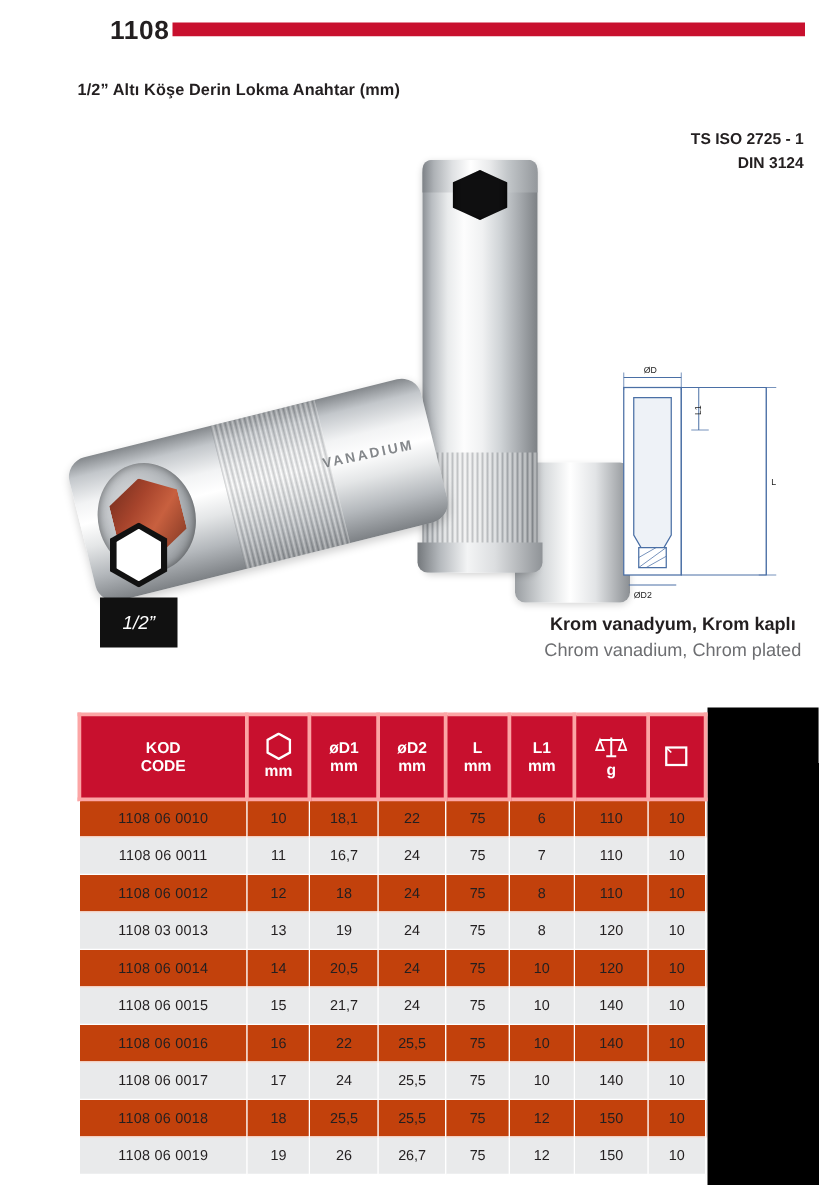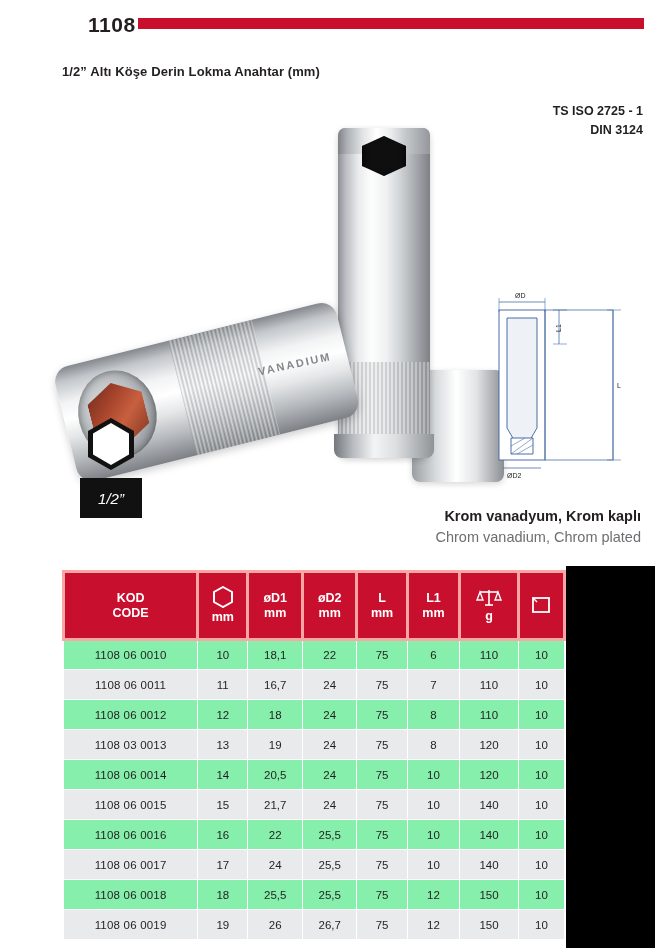--- a/index.html
+++ b/index.html
@@ -213,22 +213,22 @@
   
   .tech-drawing {
     position: absolute;
     right: 14px; top: 288px;
     width: 160px; height: 192px;
   }
 
   
   .material {
     position: absolute;
-    right: 14px; top: 506px;
-    text-align: right;
+    right: 14px; top: 490px;
+    text-align: center;
     line-height: 1.45;
   }
   .material .tr {
     font-size: 14.5px;
     font-weight: bold;
     color: #231f20;
   }
   .material .en {
     font-size: 14.5px;
     color: #6d6e71;
@@ -255,21 +255,21 @@
   .spec-table th .l1 { display:block; line-height:1.15; }
   .spec-table th .l2 { display:block; line-height:1.15; font-size: 12.5px; }
   .spec-table td {
     border: 1px solid #ffffff;
     text-align: center;
     font-size: 11.5px;
     color: #231f20;
     height: 30px;
     padding: 0;
   }
-  .spec-table tr.odd td { background: #86efac; }
+  .spec-table tr.odd td { background: #c2410c; }
   .spec-table tr.even td { background: #e9eaeb; }
   .spec-table td.code { font-size: 11.5px; letter-spacing: 0.2px; }
 
   .hdr-icon { display:block; margin: 0 auto 2px auto; }
 
   
   .black-gutter {
     position: absolute;
     right: 0; top: 566px;
     width: 89px; height: 382px;

